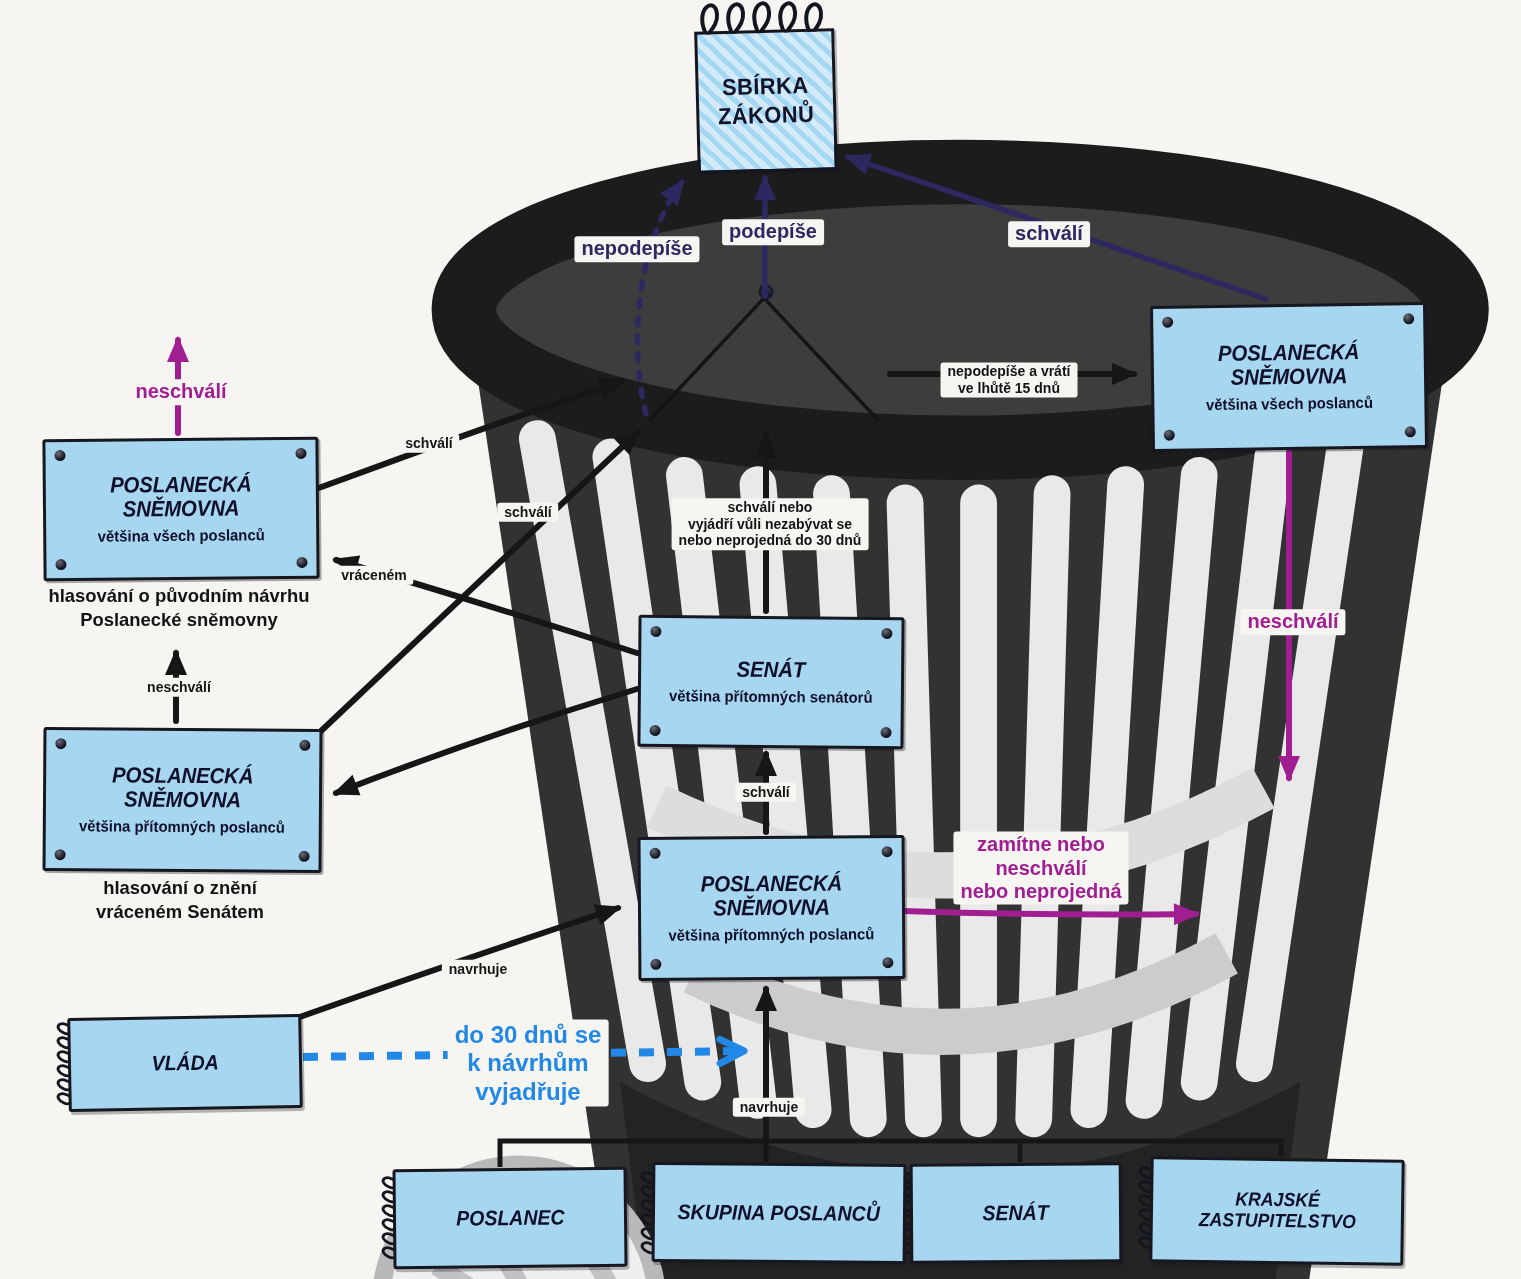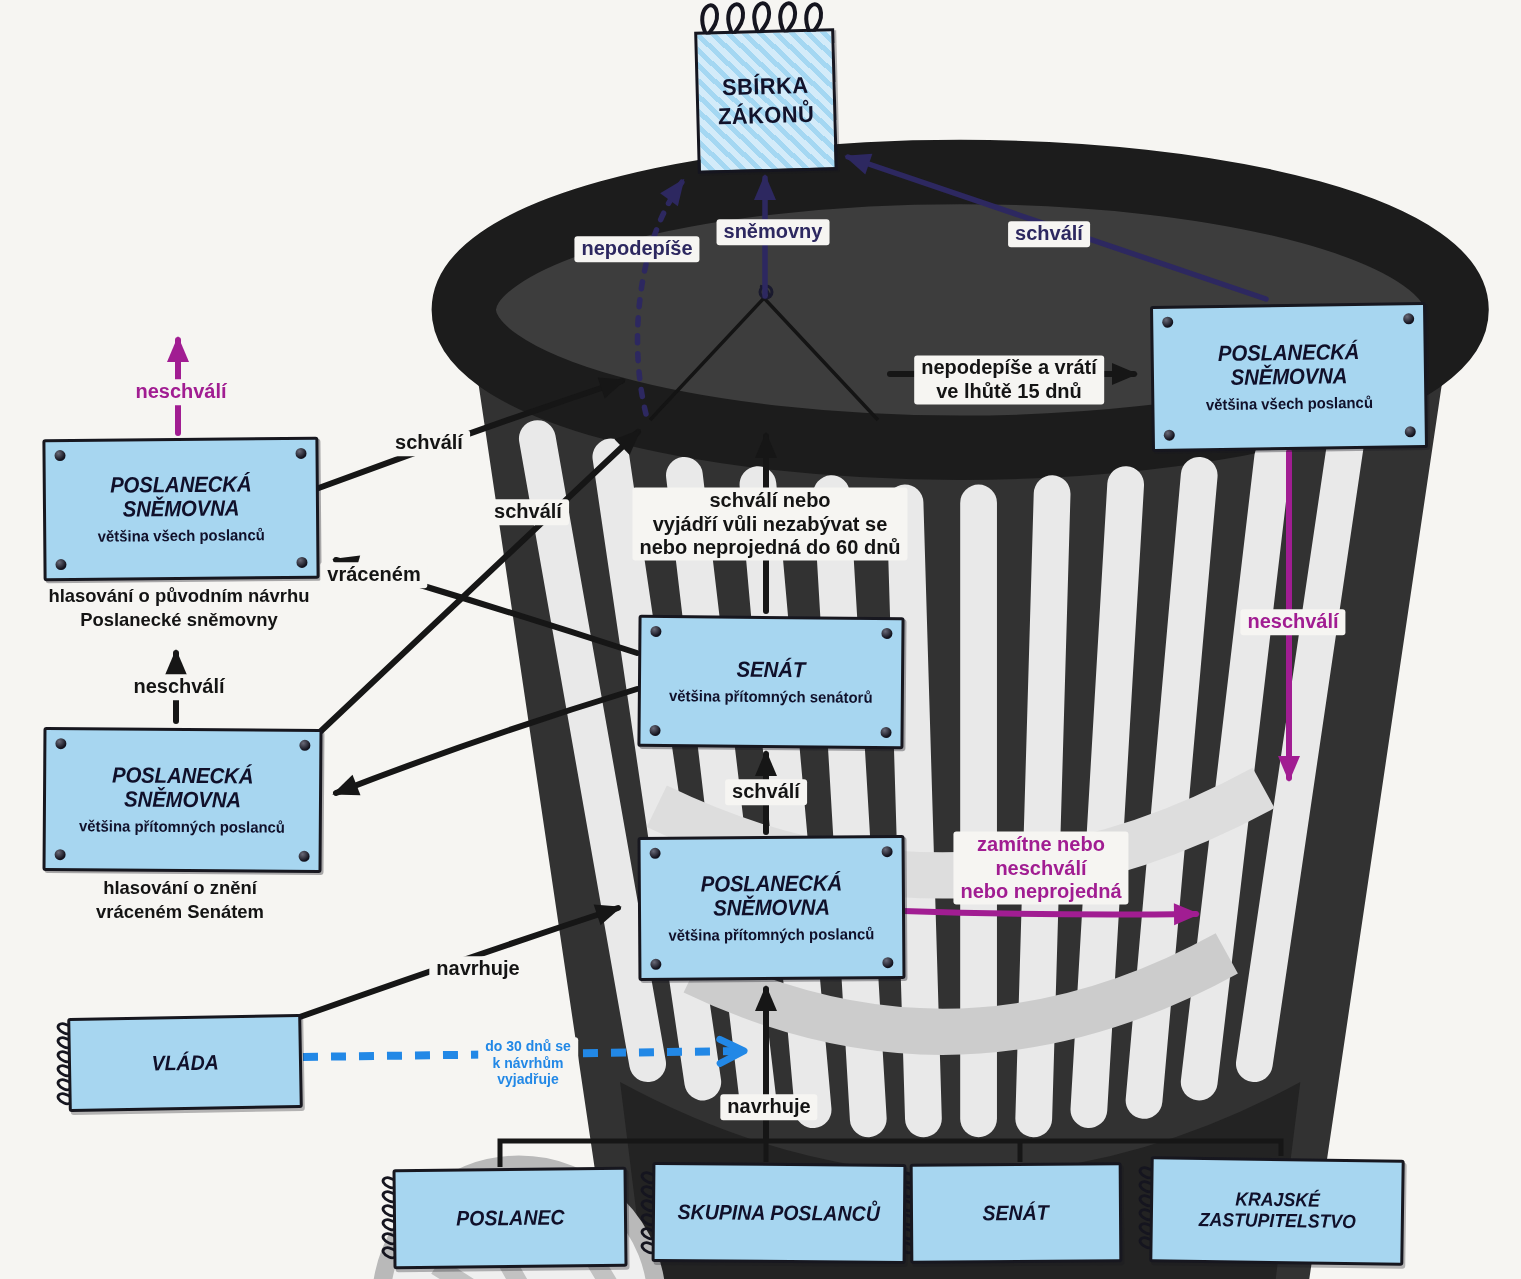--- a/index.html
+++ b/index.html
@@ -55,28 +55,28 @@
   }
 
   
   .caption{
     position:absolute;z-index:3;font-weight:700;font-size:19px;line-height:1.25;
     text-align:center;white-space:pre-line;color:#141414;transform:scaleX(.97);
   }
 
   
   .lbl{
-    position:absolute;z-index:3;font-weight:700;font-size:20px;line-height:1.18;
+    position:absolute;z-index:3;font-weight:700;font-size:14px;line-height:1.18;
     color:#141414;text-align:center;white-space:pre-line;
     transform:translate(-50%,-50%);
   }
   .lbl.bg{background:#f6f5f2;padding:1px 7px;border-radius:3px;}
   .lbl.navy{color:#2d2860;font-size:20px;}
   .lbl.magenta{color:#a11d92;font-size:20px;}
-  .lbl.blue{color:#2288e6;font-size:14px;}
+  .lbl.blue{color:#2288e6;font-size:24px;}
 </style>
 </head>
 <body>
 
 <div class="canvas">
 
   <svg class="overlay" width="1521" height="1279" viewBox="0 0 1521 1279">
     <defs>
       <marker id="mk-black" markerUnits="userSpaceOnUse" markerWidth="30" markerHeight="26" refX="24" refY="13" orient="auto">
         <path d="M2,2 L28,13 L2,24 Z" fill="#161616"></path>
@@ -261,24 +261,24 @@
 ZASTUPITELSTVO</span>
   </div>
 
   <div class="lbl magenta bg" style="left:181px;top:392px">neschválí</div>
   <div class="lbl bg" style="left:179px;top:687px">neschválí</div>
   <div class="lbl bg" style="left:429px;top:443px">schválí</div>
   <div class="lbl bg" style="left:528px;top:512px">schválí</div>
   <div class="lbl bg" style="left:374px;top:575px">vráceném</div>
   <div class="lbl bg" style="left:770px;top:524px">schválí nebo
 vyjádří vůli nezabývat se
-nebo neprojedná do 60 dnů</div>
+nebo neprojedná do 30 dnů</div>
   <div class="lbl bg" style="left:766px;top:792px">schválí</div>
   <div class="lbl navy bg" style="left:637px;top:249px">nepodepíše</div>
-  <div class="lbl navy bg" style="left:773px;top:232px">sněmovny</div>
+  <div class="lbl navy bg" style="left:773px;top:232px">podepíše</div>
   <div class="lbl navy bg" style="left:1049px;top:234px">schválí</div>
   <div class="lbl bg" style="left:1009px;top:380px">nepodepíše a vrátí
 ve lhůtě 15 dnů</div>
   <div class="lbl magenta bg" style="left:1293px;top:622px">neschválí</div>
   <div class="lbl magenta bg" style="left:1041px;top:868px">zamítne nebo
 neschválí
 nebo neprojedná</div>
   <div class="lbl bg" style="left:478px;top:969px">navrhuje</div>
   <div class="lbl blue bg" style="left:528px;top:1063px">do 30 dnů se
 k návrhům

